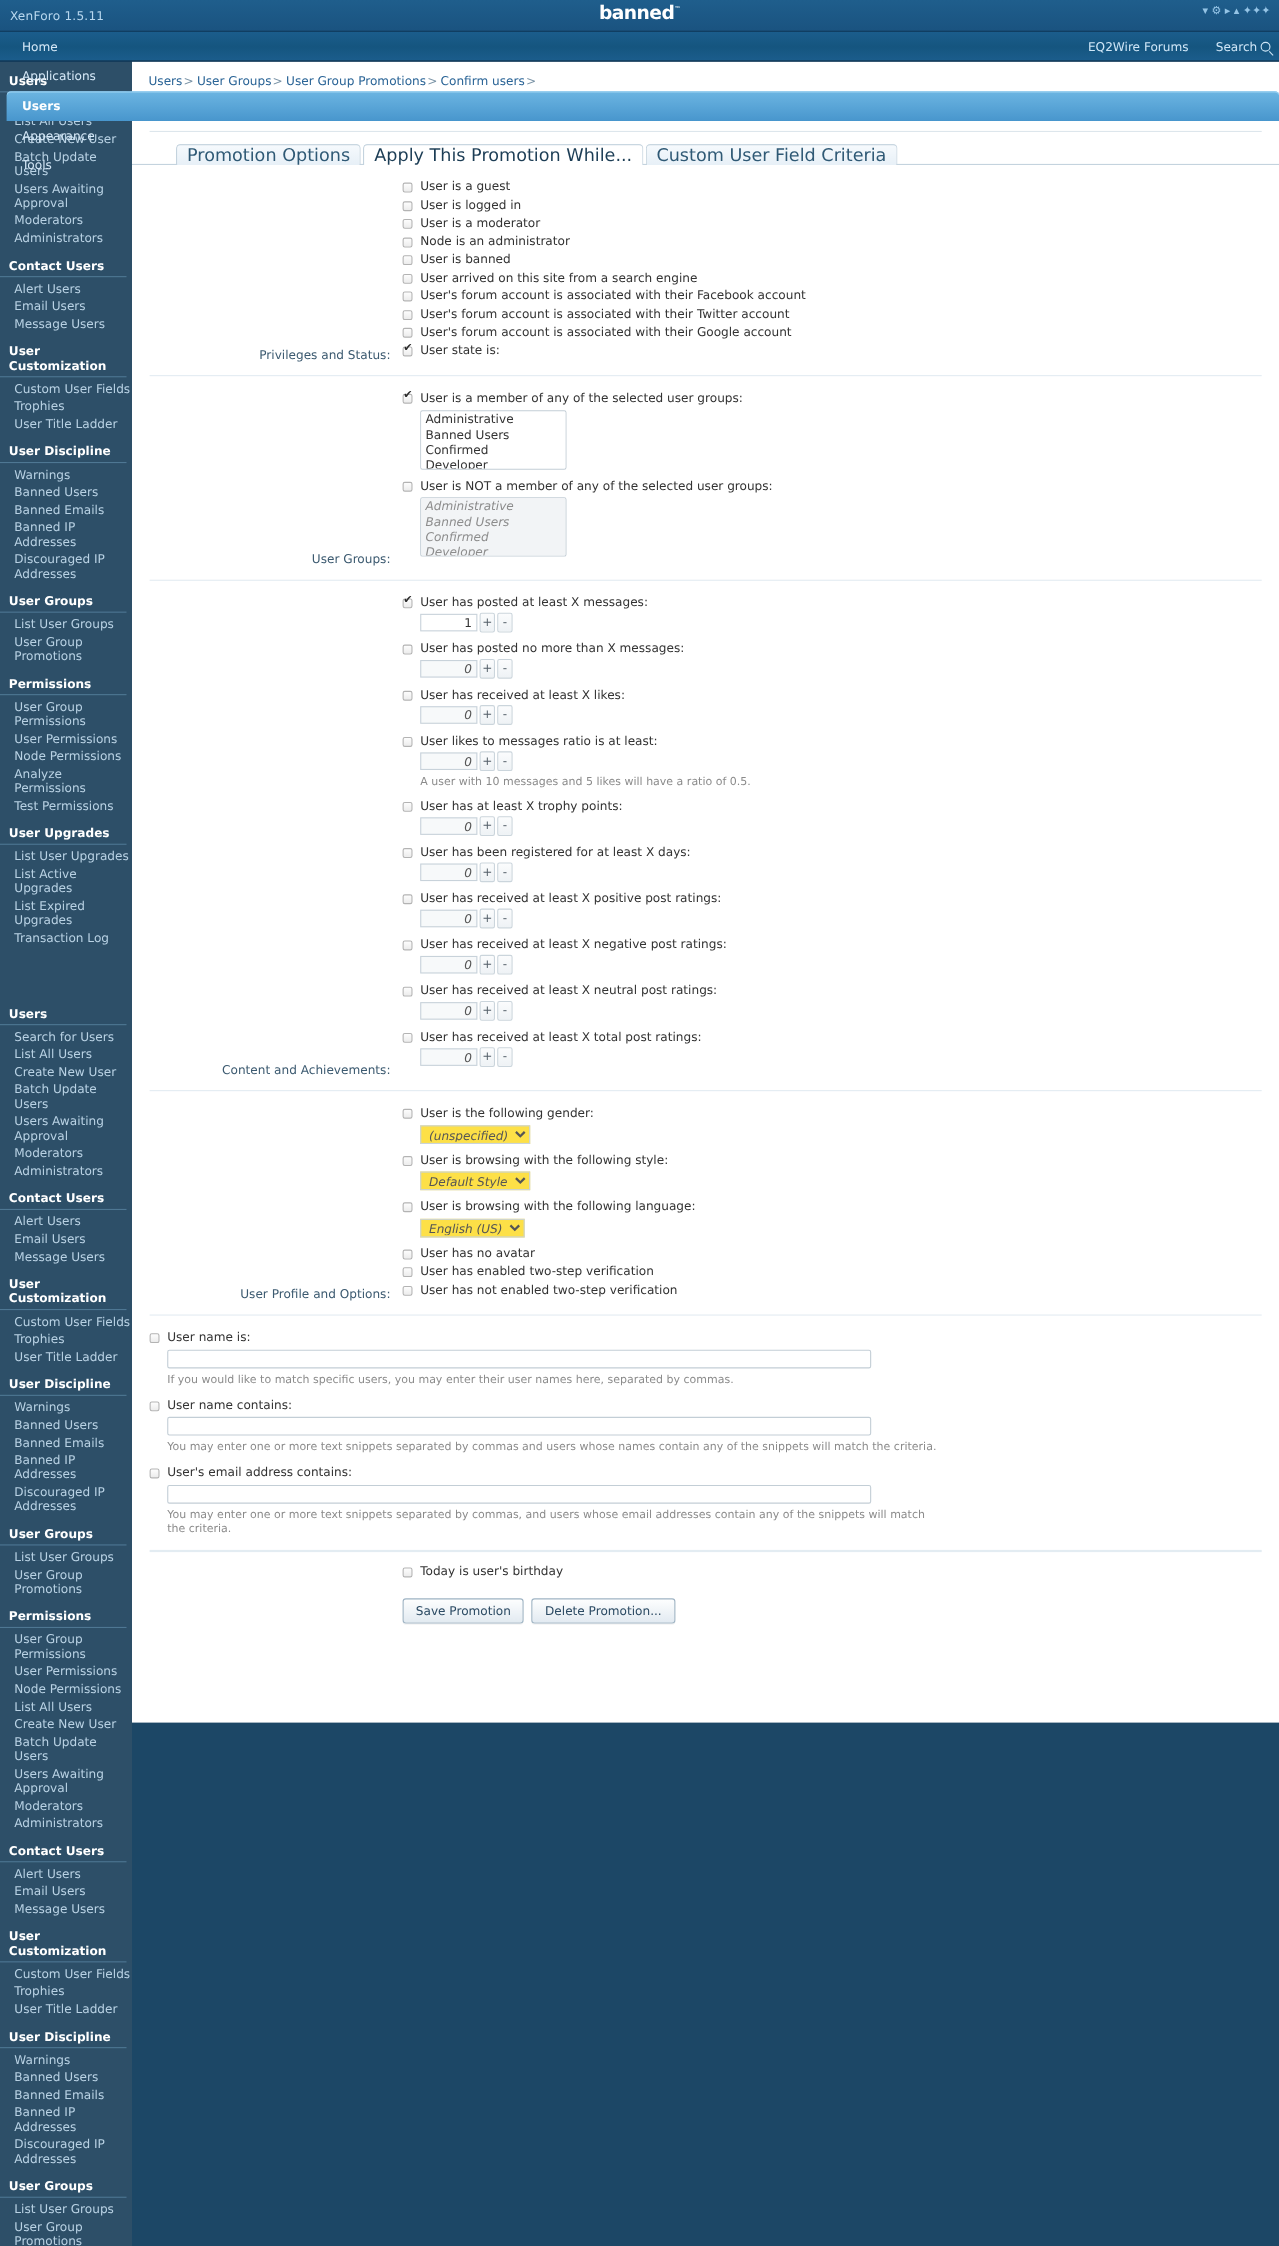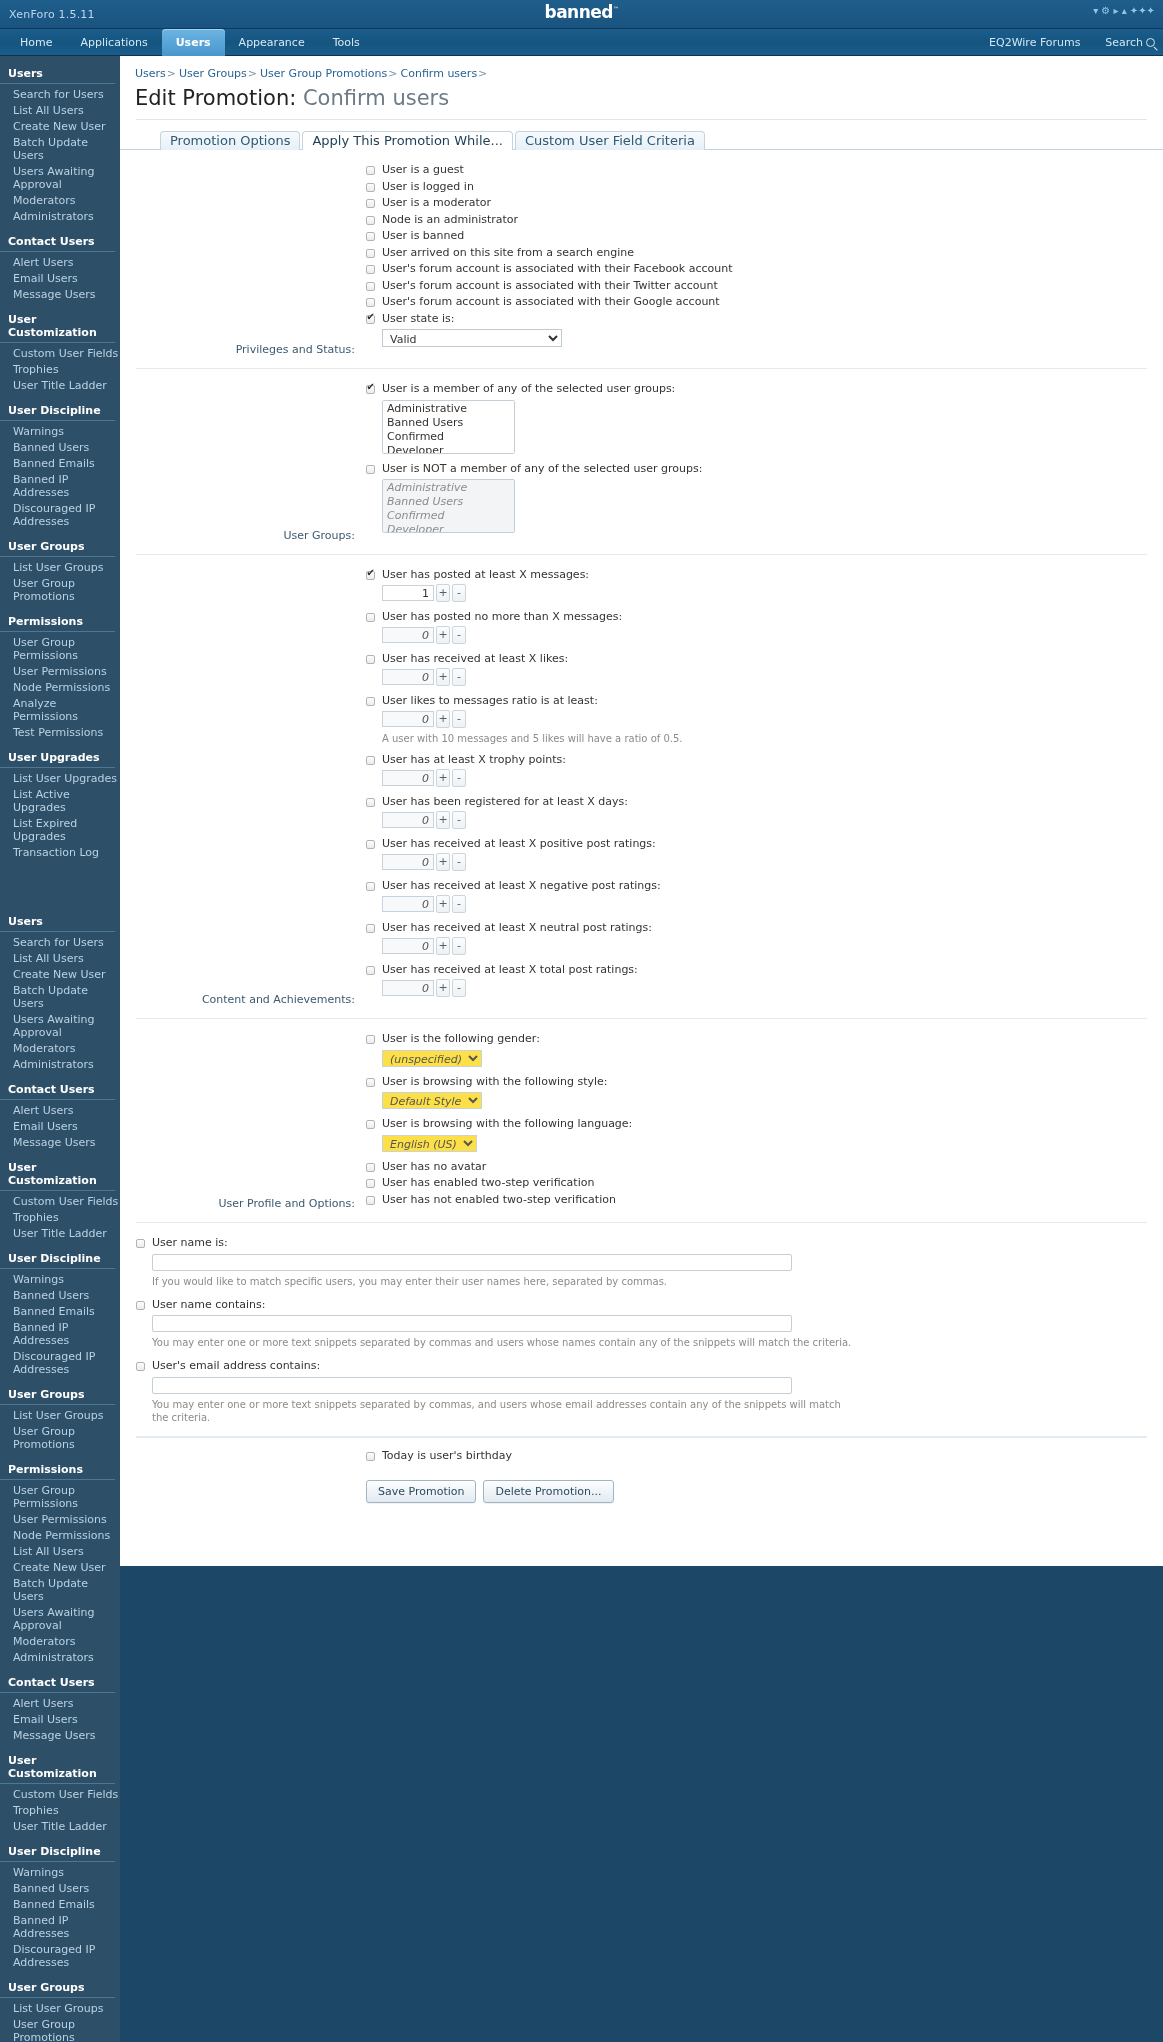--- a/index.html
+++ b/index.html
@@ -38,21 +38,21 @@
   }
 
   
   #navbar {
     height:27px;
     background:linear-gradient(to bottom,#1b5d8c 0%,#15557f 52%,#1b5d8c 100%);
     border-bottom:1px solid #0d3353;
     position:relative;
     padding-left:6px;
   }
-  #navbar ul { list-style:none; margin:0; padding:0; display:flex; height:27px; }
+  #navbar ul { list-style:none; margin:0; padding:0; display:flex; height:27px;flex-direction:column; }
   #navbar li { display:block; }
   #navbar a {
     display:block; padding:0 14px; line-height:27px;
     color:#d6e9f8; text-decoration:none; font-size:11px;
   }
   #navbar li.sel a {
     background:linear-gradient(to bottom,#6cb5e2 0%,#4896cd 100%);
     color:#ffffff; font-weight:bold;
     border-radius:4px 4px 0 0;
     box-shadow:inset 0 1px 0 #9ed3f2;
@@ -116,21 +116,21 @@
   
   #subtabs {
     margin:11px 0 0 40px; height:18px; position:relative;
   }
   #subtabs .tabs { display:flex; gap:2px; }
   #subtabs .tab {
     border:1px solid #c4d3de; border-bottom:none;
     background:linear-gradient(to bottom,#f6fafd,#e7f0f7);
     border-radius:4px 4px 0 0;
     padding:2px 9px 3px 9px;
-    font-size:13px; color:#2f5975; cursor:pointer;
+    font-size:16px; color:#2f5975; cursor:pointer;
     line-height:13px; white-space:nowrap;
   }
   #subtabs .tab.sel {
     background:#ffffff; color:#1c3d55; font-weight:normal;
   }
   .tabrule { border-bottom:1px solid #c4d3de; margin:0; }
 
   
   .formwrap { padding:0 16px; }
   .section {
@@ -443,23 +443,20 @@
               </div>
               <div class="cbrow">
                 <div class="cb"></div>
                 <div class="cblab">User's forum account is associated with their Google account</div>
               </div>
               <div class="cbrow">
                 <div class="cb on"></div>
                 <div class="cblab">User state is:</div>
               </div>
             </div>
-          <div class="indent">
-            <select class="sel1" id="state-select"><option>Valid</option><option>Awaiting email confirmation</option><option>Awaiting approval</option><option>Email bounced</option><option>Rejected</option></select>
-          </div>
         </div>
       </div>
 
       <div class="section">
         <div class="sec-label">User Groups:</div>
         <div class="sec-body">
           <div class="cbrow">
             <div class="cb on"></div>
             <div class="cblab">User is a member of any of the selected user groups:</div>
           </div>

